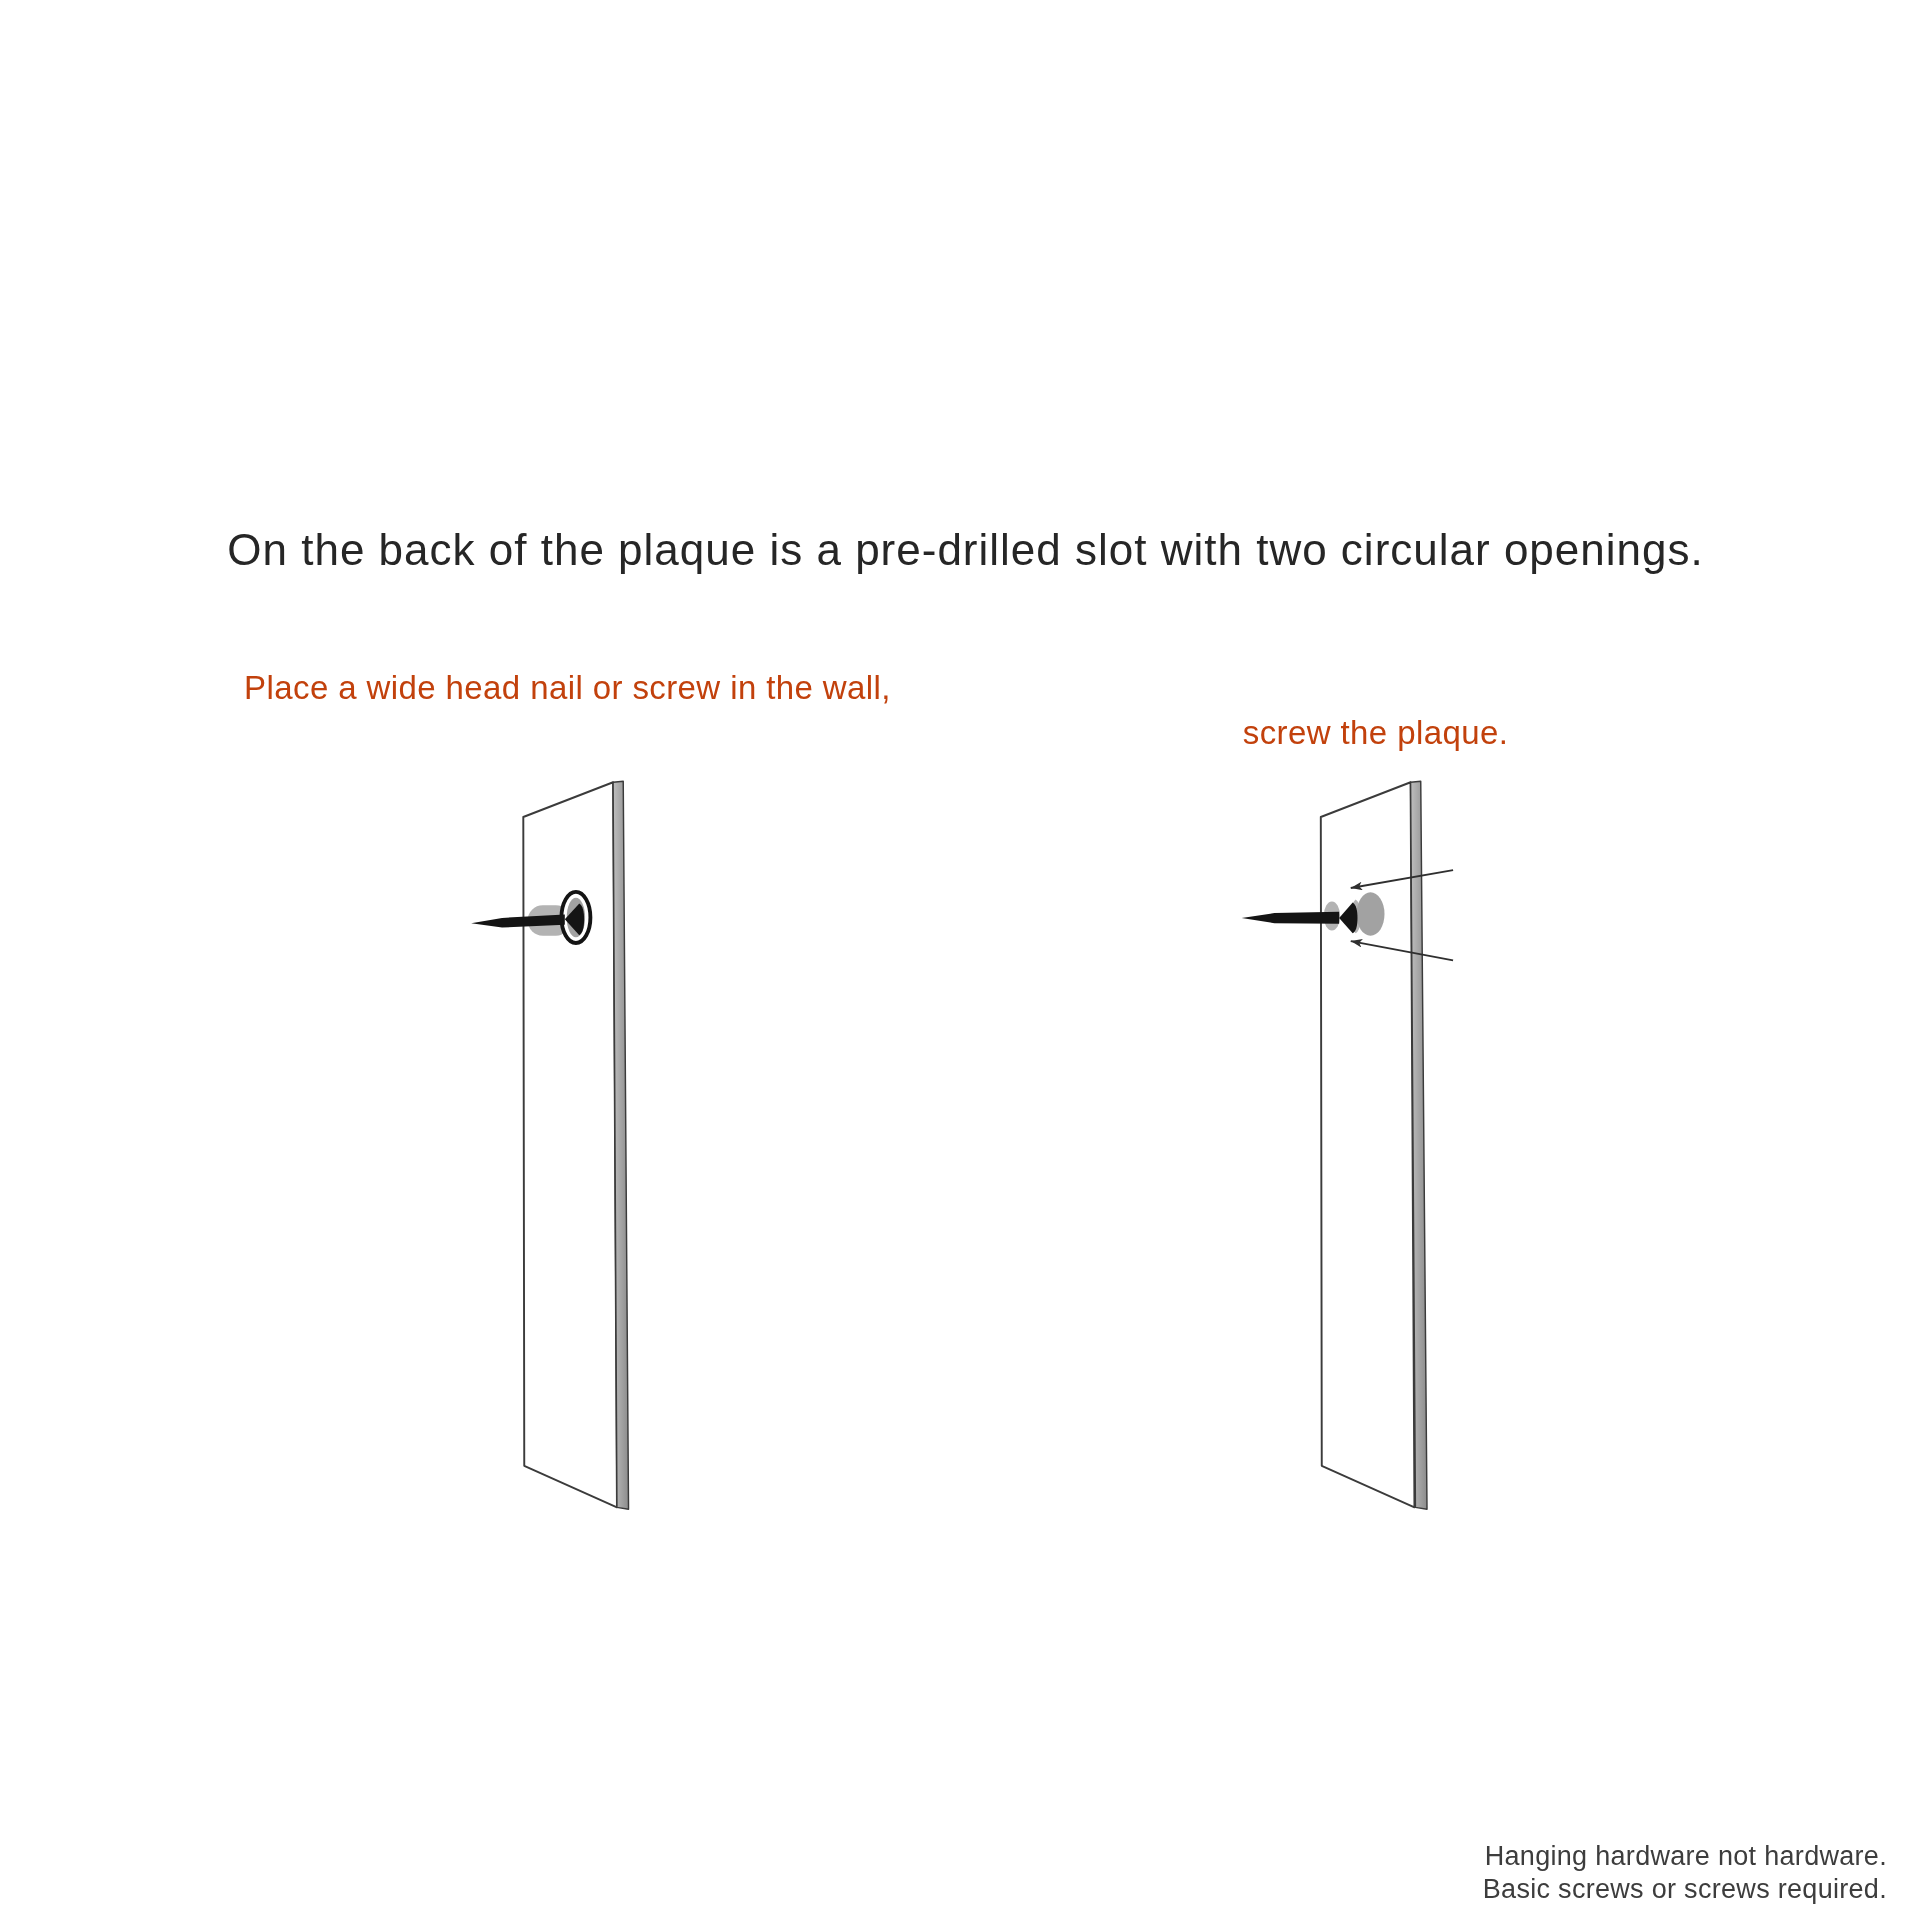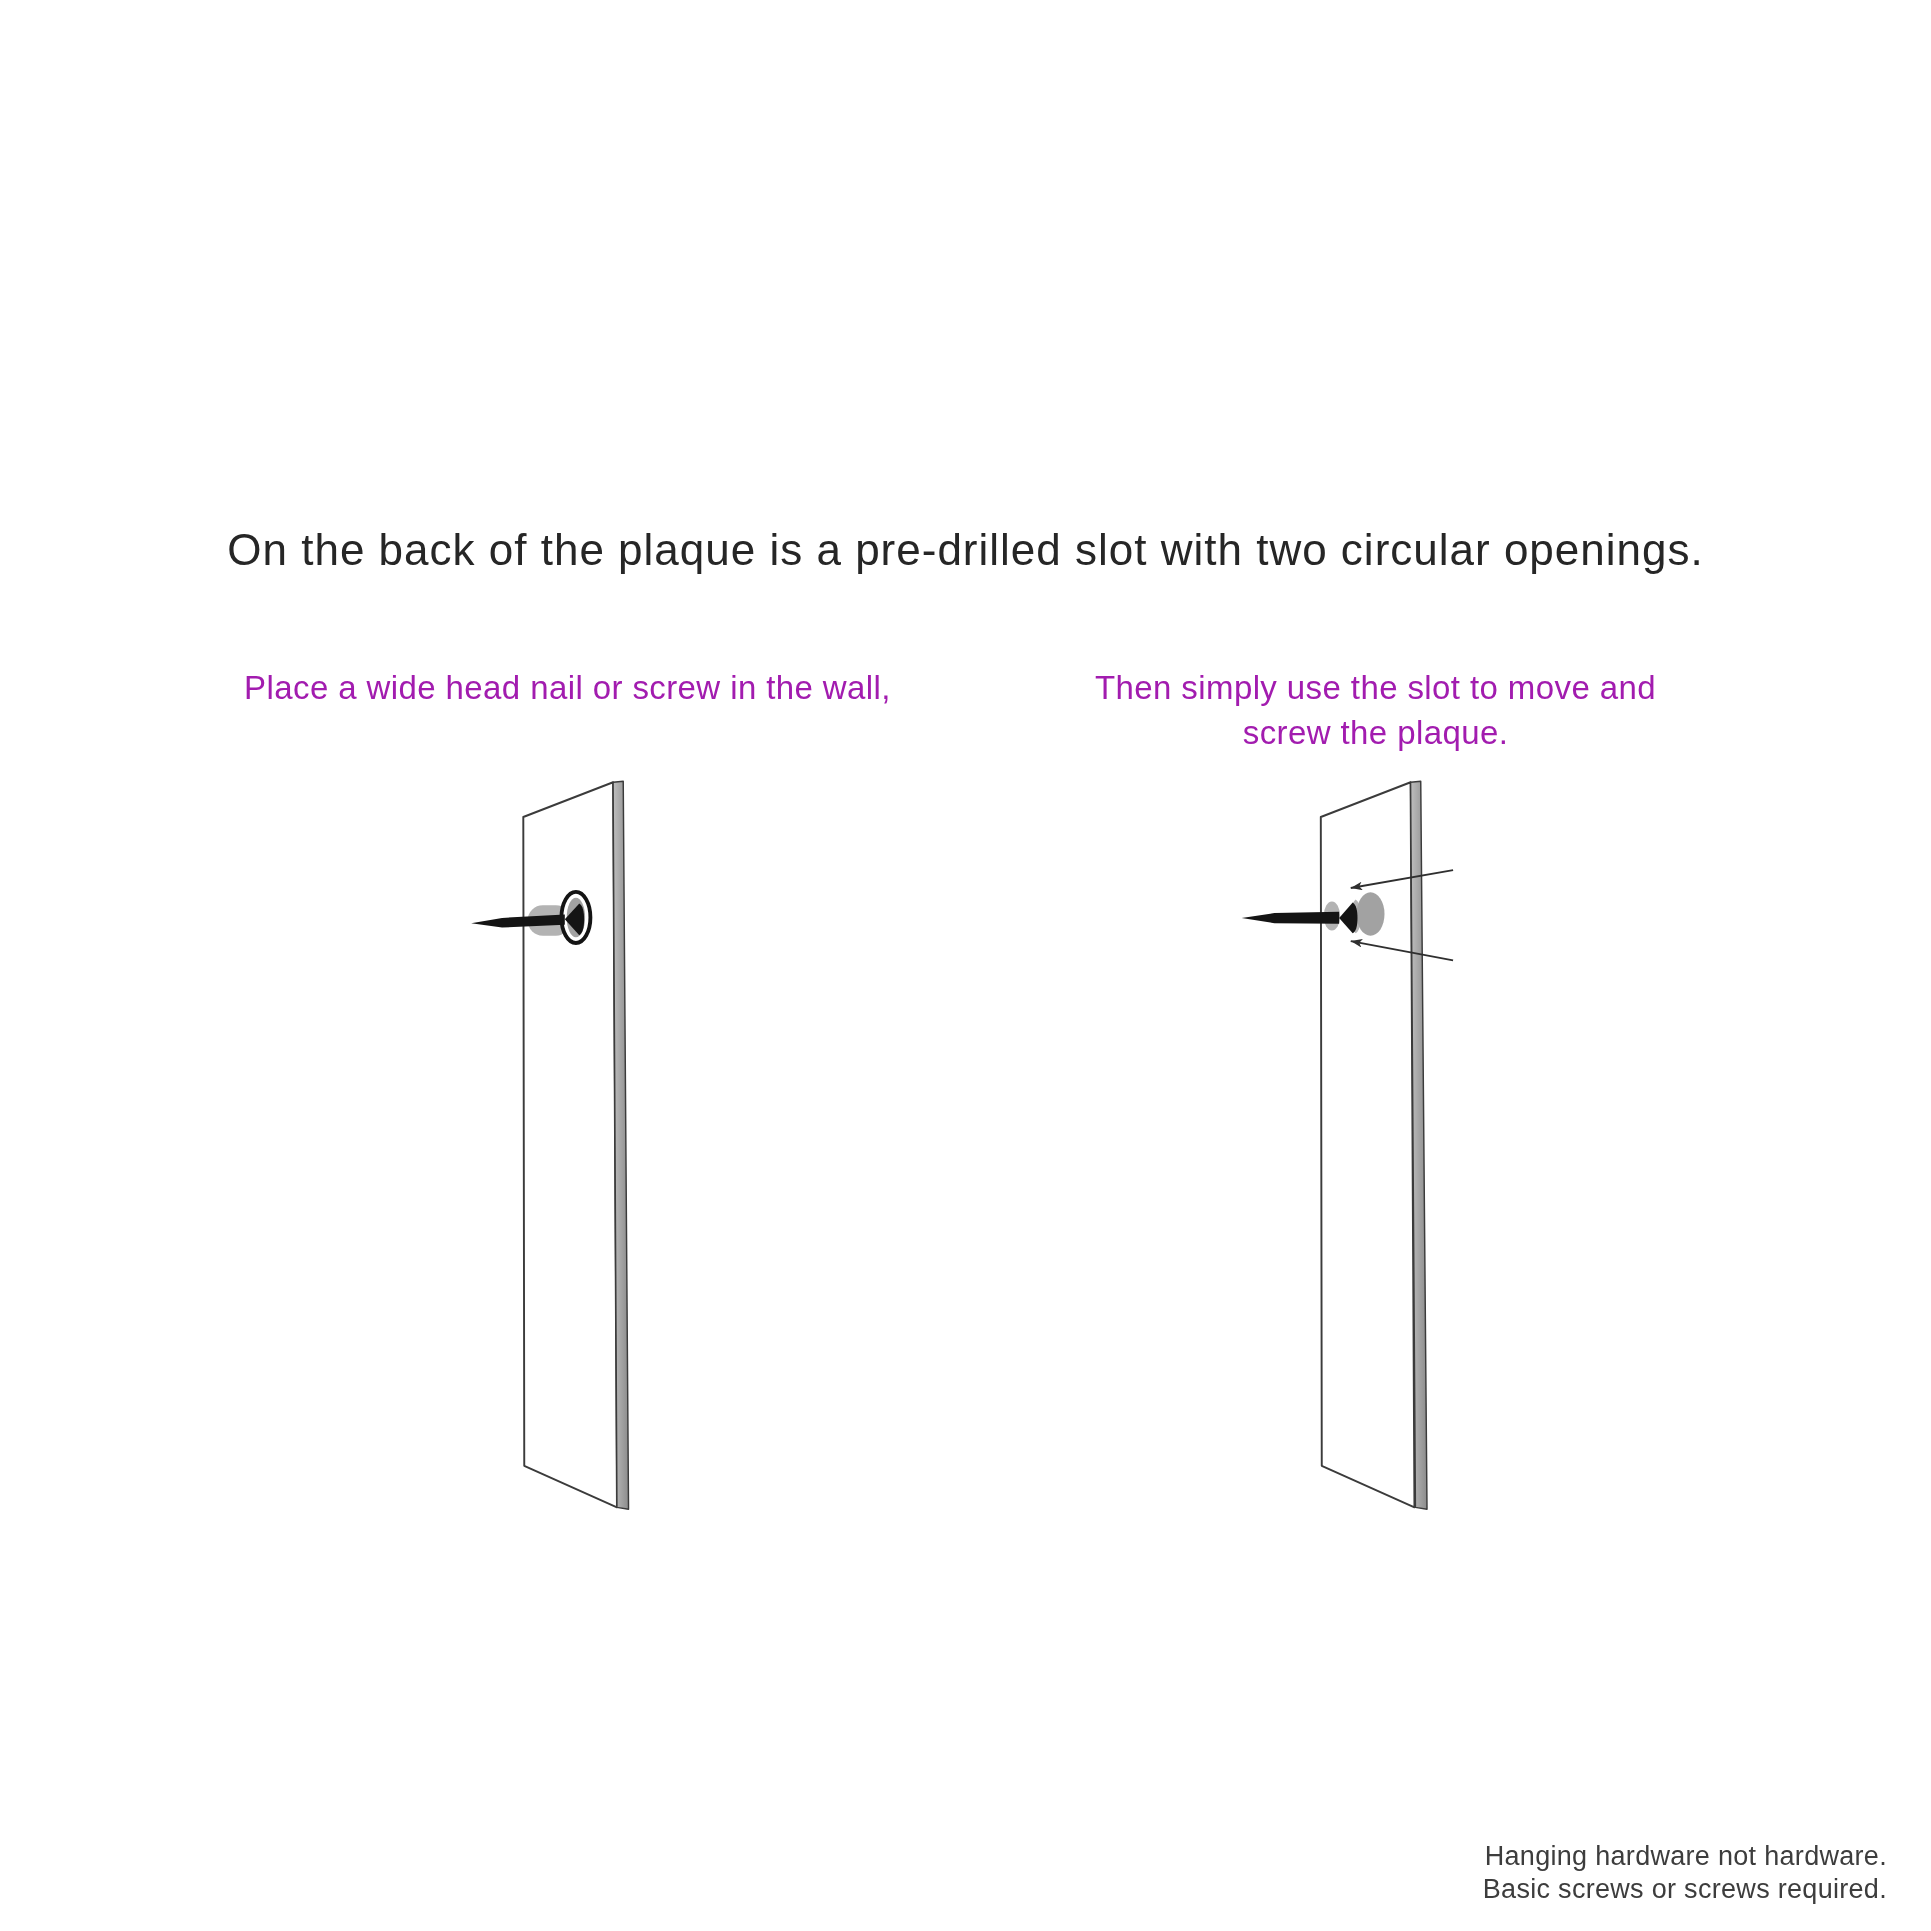--- a/index.html
+++ b/index.html
@@ -30,21 +30,21 @@
     color: #262626;
   }
   .caption {
     position: absolute;
     top: 659px;
     text-align: center;
     font-size: 33px;
     font-weight: 300;
     line-height: 45px;
     letter-spacing: 0.4px;
-    color: #a21caf;
+    color: #c2410c;
   }
   .caption-left  { left: 162px;  width: 811px; }
   .caption-right { left: 970px; width: 811px; }
   .diagram {
     position: absolute;
     left: 0;
     top: 0;
   }
   .footnote {
     position: absolute;
@@ -63,21 +63,21 @@
 
 <div class="sheet">
 
   <h1 class="title">On the back of the plaque is a pre-drilled slot with two circular openings.</h1>
 
   <div class="caption caption-left">
     <span>Place a wide head nail or screw in the wall,</span><br>
   </div>
 
   <div class="caption caption-right">
-    <span>Then simply use the slot to move and</span><br>
+    <br>
     <span>screw the plaque.</span>
   </div>
 
   <svg class="diagram" width="1931" height="1931" viewBox="0 0 2000 2000" xmlns="http://www.w3.org/2000/svg">
     <defs>
       <linearGradient id="stripGrad" x1="0" y1="0" x2="1" y2="0">
         <stop offset="0" stop-color="#bebebe"></stop>
         <stop offset="1" stop-color="#8c8c8c"></stop>
       </linearGradient>
       <marker id="arrowHead" markerWidth="14" markerHeight="11" refX="12" refY="4.5" orient="auto" markerUnits="userSpaceOnUse">

